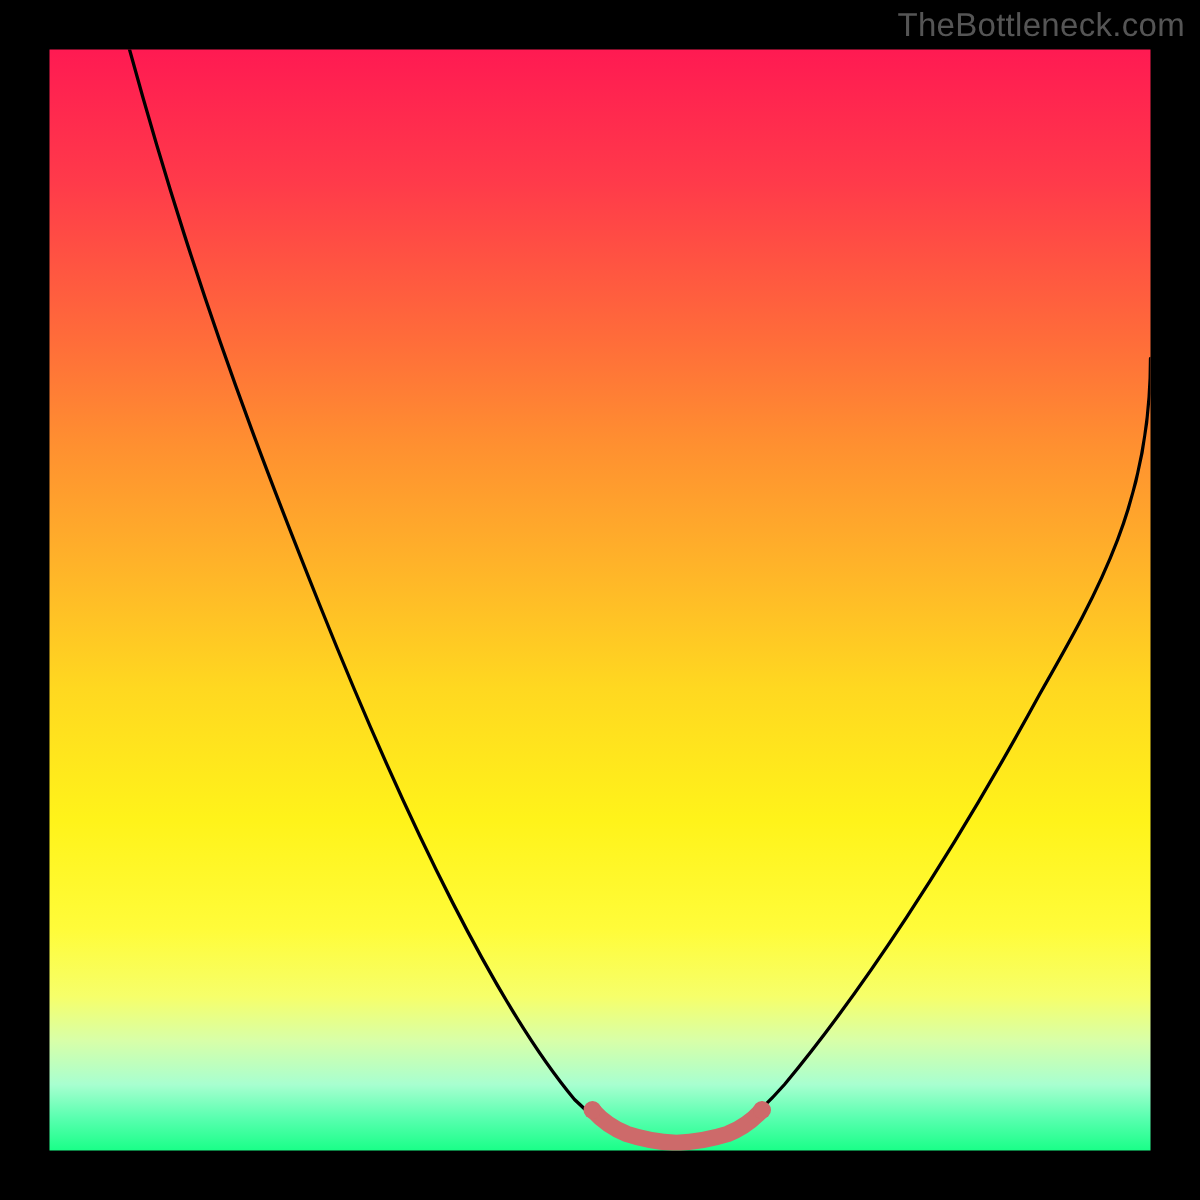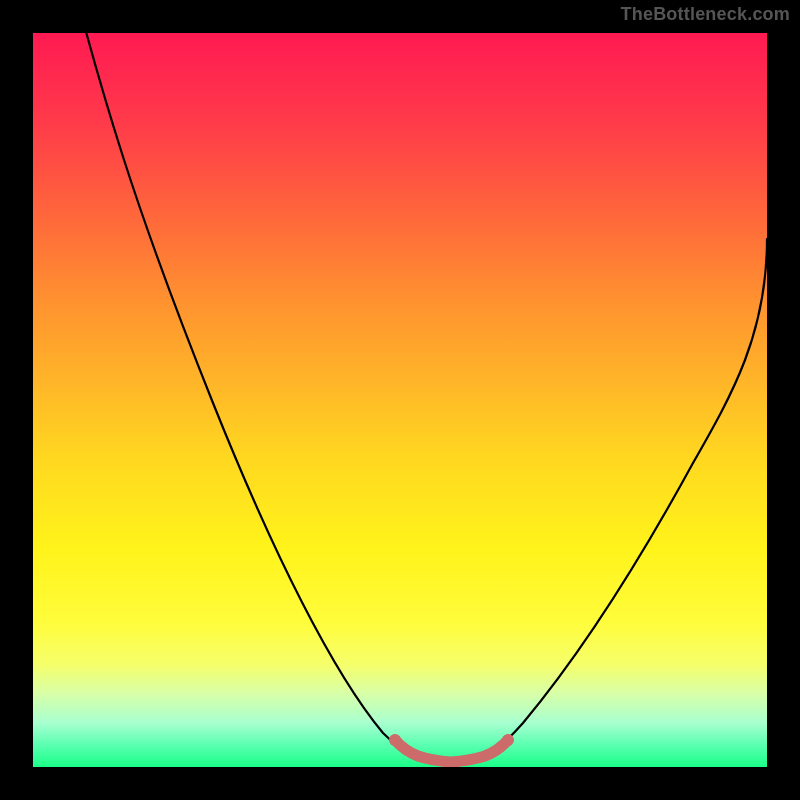--- a/index.html
+++ b/index.html
@@ -43,22 +43,22 @@
     top: 33px;
     width: 734px;
     height: 734px;
     pointer-events: none;
   }
   .watermark {
     position: absolute;
     top: 4px;
     right: 10px;
     font-family: Arial, Helvetica, sans-serif;
-    font-size: 18px;
-    font-weight: bold;
+    font-size: 22px;
+    font-weight: normal;
     color: #555555;
     letter-spacing: 0.2px;
   }
 </style>
 </head>
 <body>
 
 <div class="chart-container">
 
   <div class="plot-area"></div>

